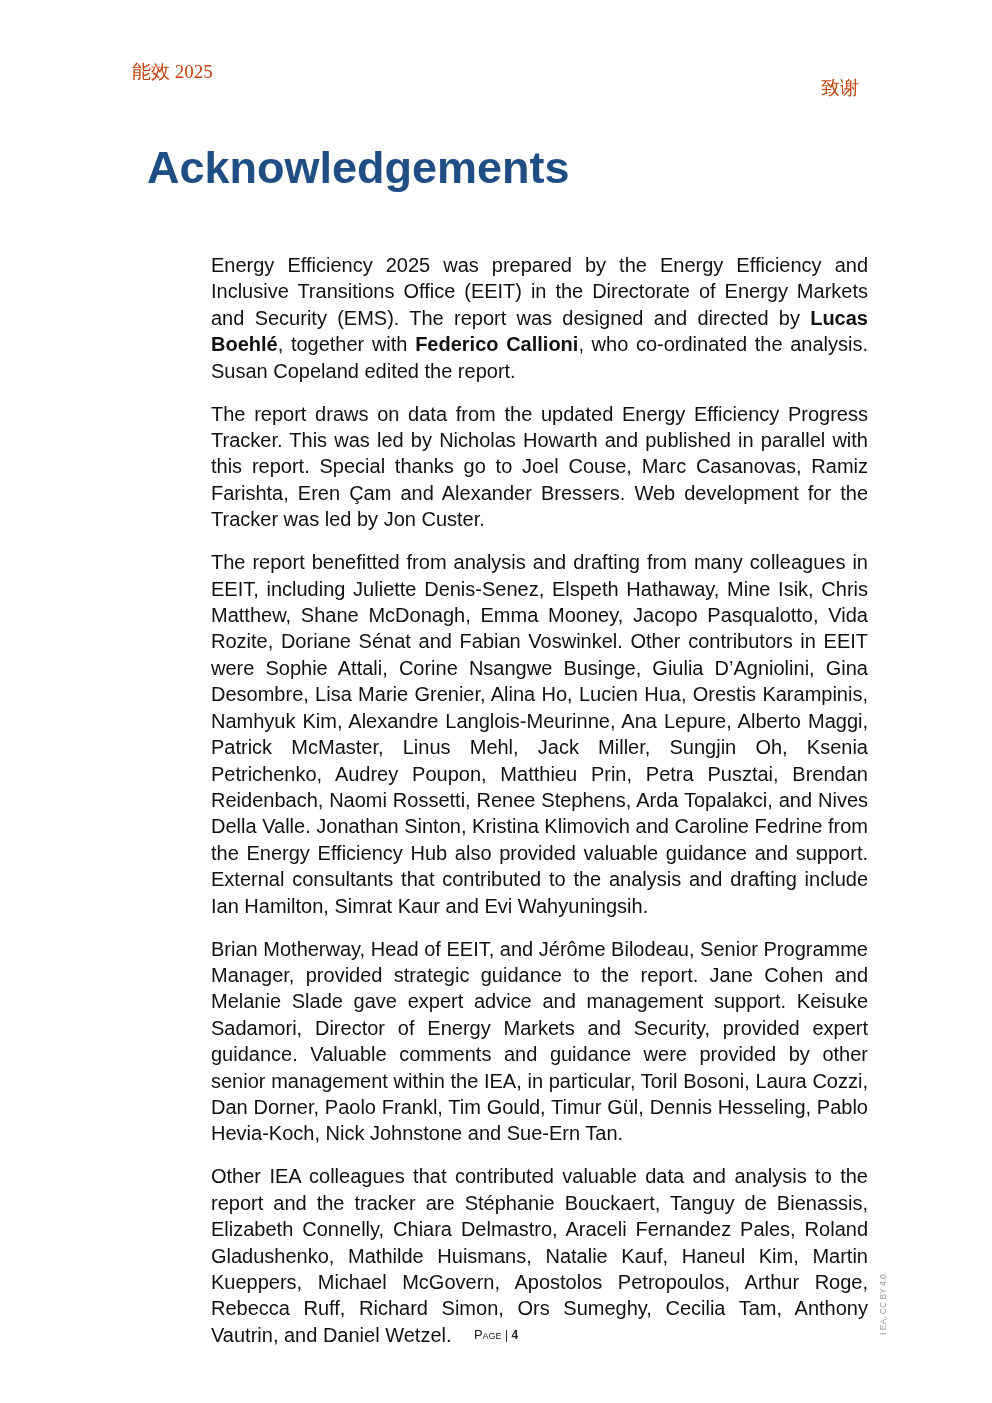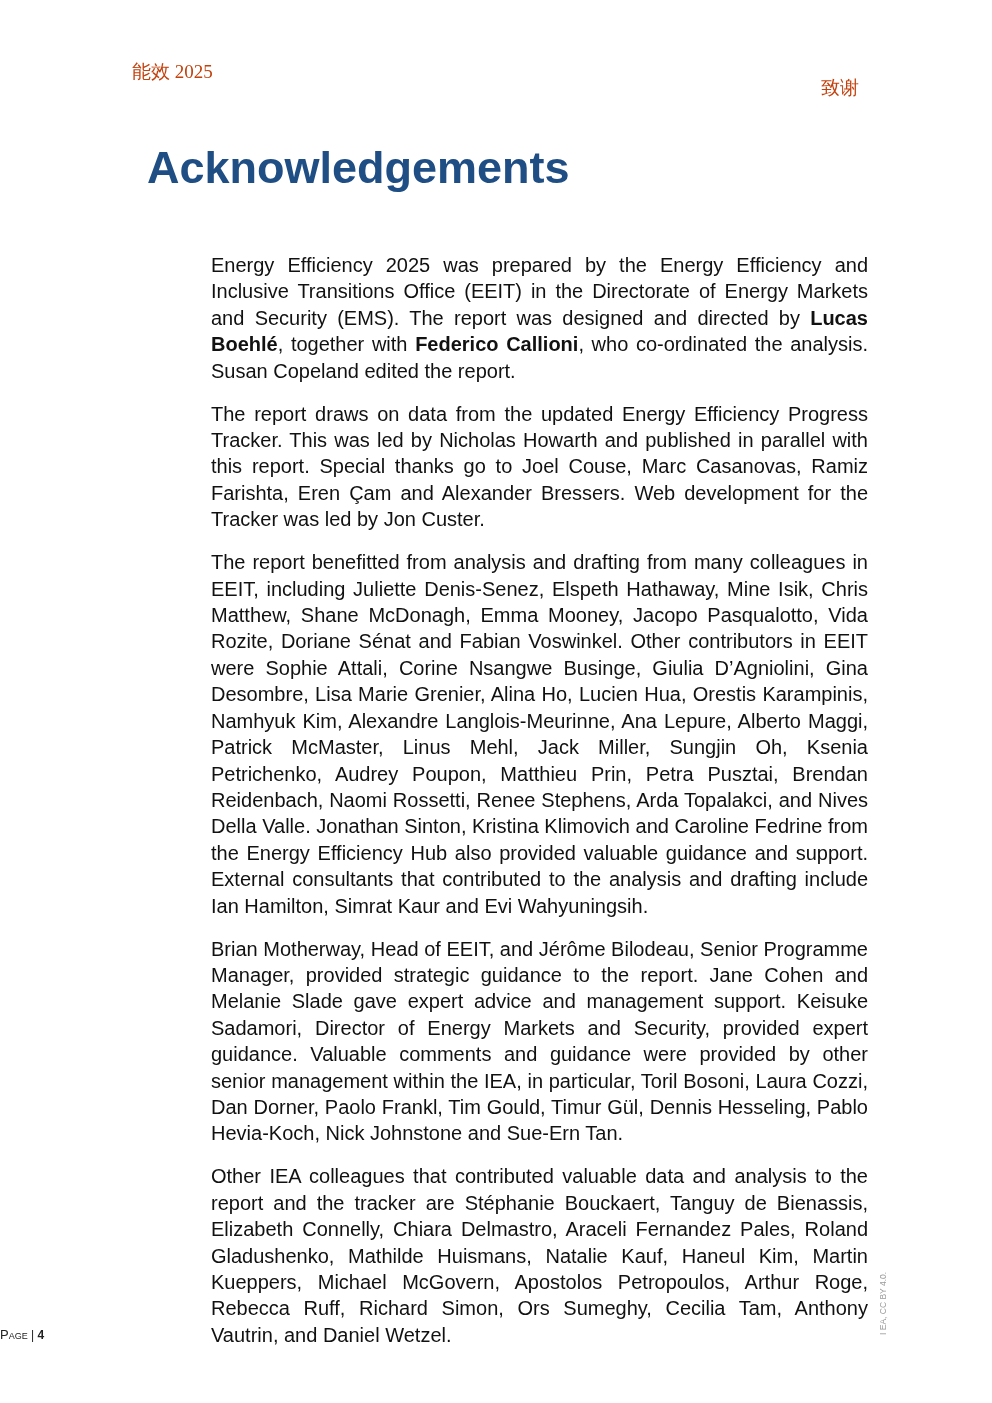--- a/index.html
+++ b/index.html
@@ -3,21 +3,21 @@
 <meta charset="utf-8">
 <style>
   html, body { margin: 0; padding: 0; background: #ffffff; }
   body { width: 992px; height: 1403px; position: relative; overflow: hidden; font-family: "Liberation Sans", sans-serif; color: #111; }
   .running-head { position: absolute; top: 59px; font-size: 19px; color: #c2410c; font-family: "Liberation Serif", serif; text-align: right; }
   .rh-left { left: 132px; }
   .rh-right { right: 133px; margin-top: 16px; }
   .title { position: absolute; left: 131px; top: 126px; margin: 16px; font-size: 45px; font-weight: bold; color: #1f4e85; letter-spacing: 0px; }
   .body { position: absolute; left: 203px; top: 252px; width: 657px; font-size: 20px; line-height: 26.4px; text-align: justify; margin-left: 8px; }
   .body p { margin: 0 0 16.6px 0; }
-  .footer { position: absolute; top: 1327px; left: 0; width: 992px; text-align: left; font-size: 12px; color: #222; }
+  .footer { position: absolute; top: 1327px; left: 0; width: 992px; text-align: center; font-size: 12px; color: #222; }
   .footer .sc { font-variant: small-caps; font-size: 13px; }
   .footer .num { font-weight: bold; }
   .license { position: absolute; left: 878px; top: 1335px; transform: rotate(-90deg); transform-origin: left top; font-size: 8.5px; color: #9a9a9a; white-space: nowrap; }
 </style>
 </head>
 <body>
 
 <div class="running-head rh-left">能效 2025</div>
 <div class="running-head rh-right">致谢</div>
 

